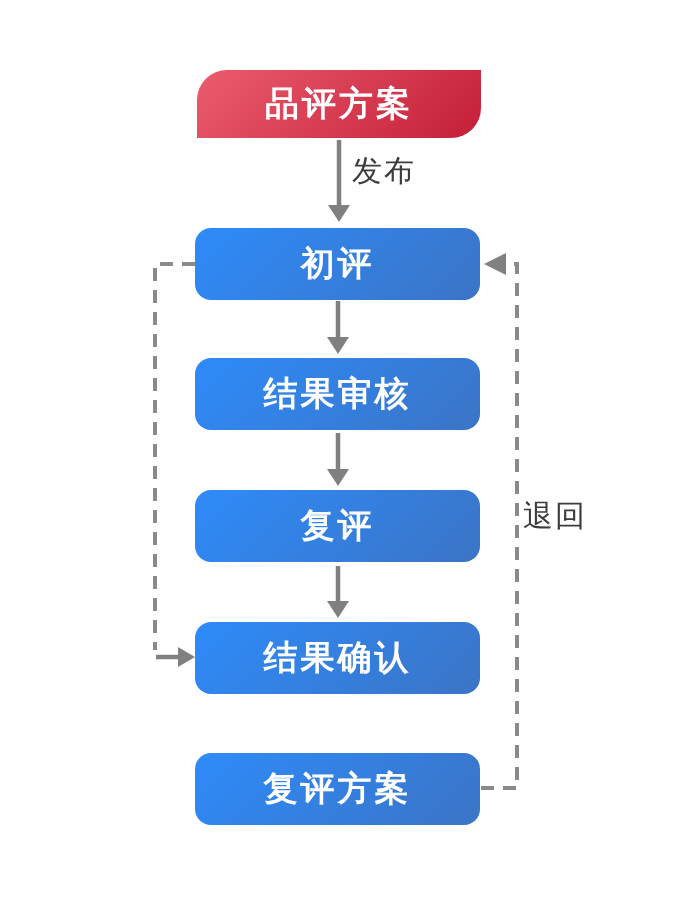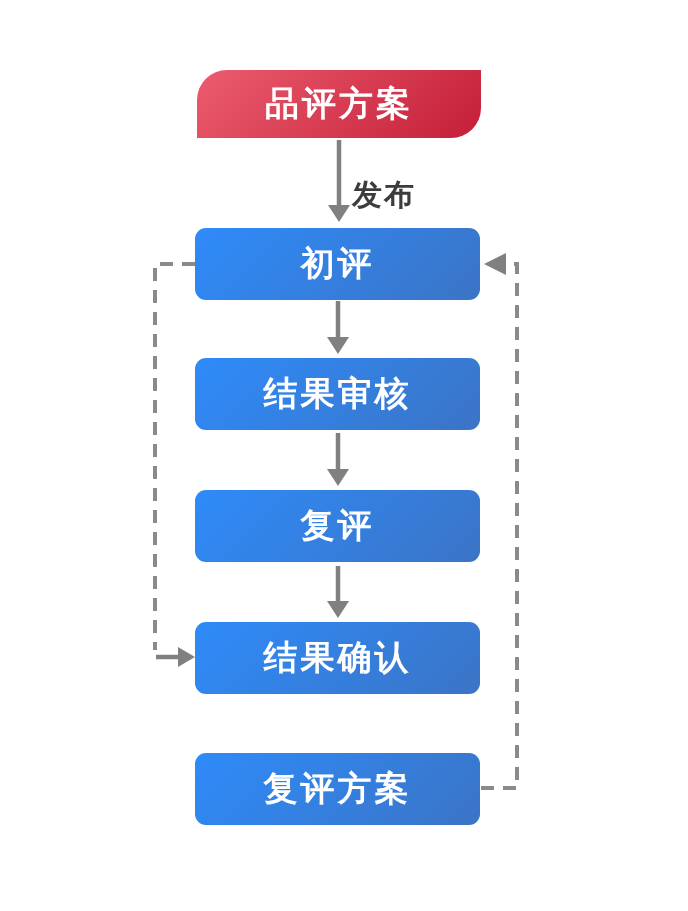--- a/index.html
+++ b/index.html
@@ -15,39 +15,39 @@
   }
   .node {
     position:absolute; left:195px; width:285px; height:72px;
     display:flex; align-items:center; justify-content:center;
     color: var(--node-text, #ffffff);
     font-size:34px; font-weight:bold; letter-spacing:3px;
     box-sizing:border-box;
     text-align:right;
   }
   .node-step {
-    border-radius:11px;
+    border-radius:16px;
     background: linear-gradient(135deg, var(--step-gradient-from, #2E8BF9), var(--step-gradient-to, #3B74C6));
   }
   .node-start {
     left:197px; top:70px; width:284px; height:68px;
     border-radius:30px 0 30px 0;
     background: linear-gradient(135deg, var(--start-gradient-from, #EB5C6E), var(--start-gradient-to, #C41F38));
   }
   .node-chuping      { top:228px; }
   .node-fupingfangan { top:358px; }
   .node-fuping       { top:490px; }
   .node-queren       { top:622px; }
   .node-shenhe       { top:753px; }
   .edge-label {
     position:absolute;
     font-size:30px; color: var(--edge-label-text, #3C3C3C);
     letter-spacing:2px; white-space:nowrap;
   }
-  .label-publish { left:352px; top:175px;font-weight:bold; }
+  .label-publish { left:352px; top:151px; }
   .label-return  { left:523px; top:496px; }
   .solid-stroke { stroke: var(--arrow, #808080); stroke-width:4.5; fill:none; }
   .solid-fill   { fill: var(--arrow, #808080); }
   .dashed-stroke {
     stroke: var(--dashed-line, #8A8A8A); stroke-width:4; fill:none;
     stroke-dasharray:13 9;
   }
 </style>
 </head>
 <body>
@@ -95,14 +95,15 @@
   <div class="node node-step node-fupingfangan">结果审核</div>
 
   <div class="node node-step node-queren">结果确认</div>
 
   <div class="node node-step node-fuping">复评</div>
 
   <div class="node node-step node-shenhe">复评方案</div>
 
   <div class="edge-label label-publish">发布</div>
 
+  <div class="edge-label label-return">退回</div>
 
 </div>
 
 </body></html>

